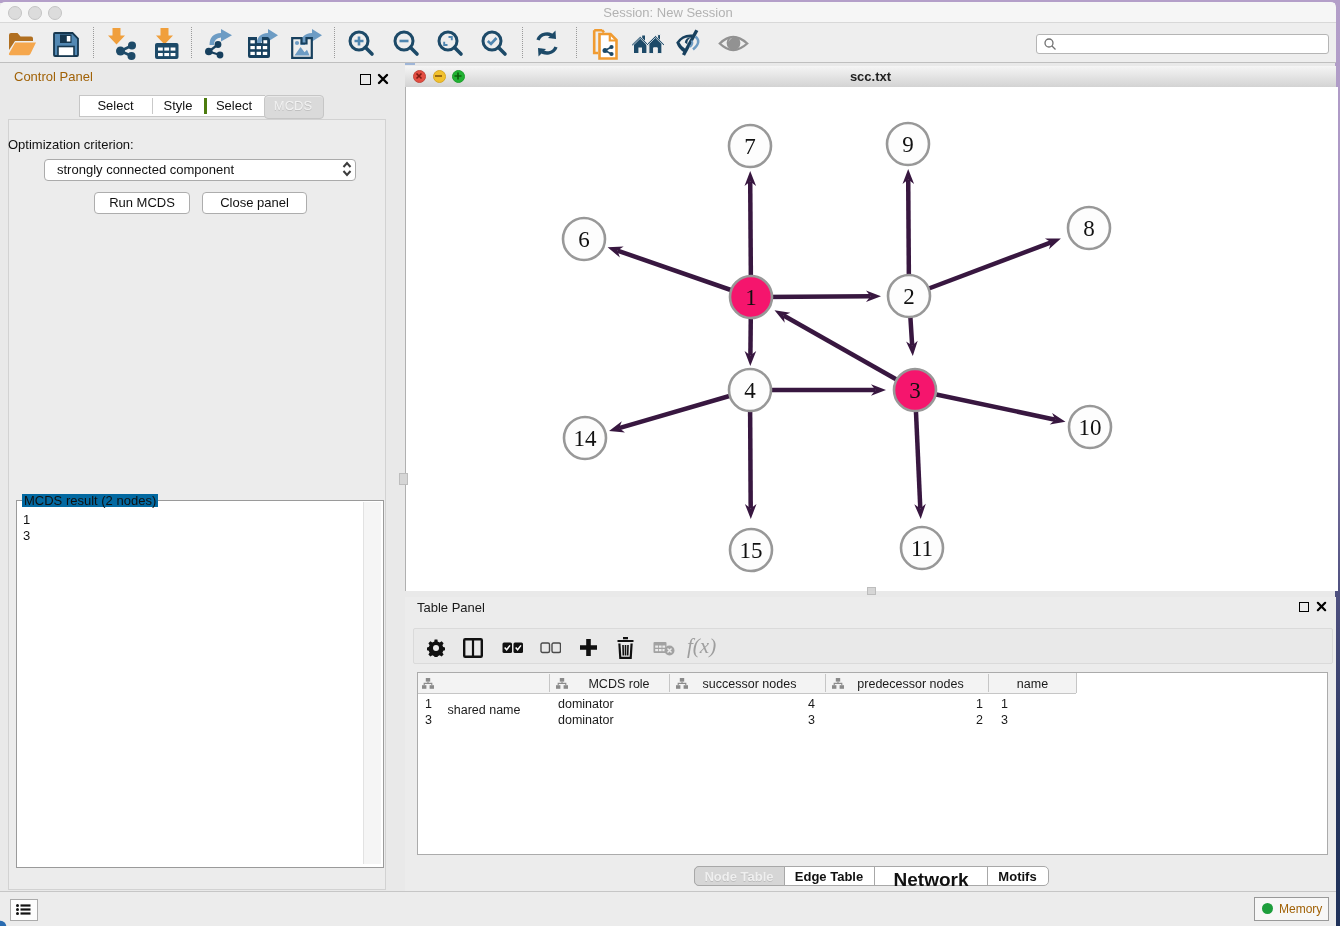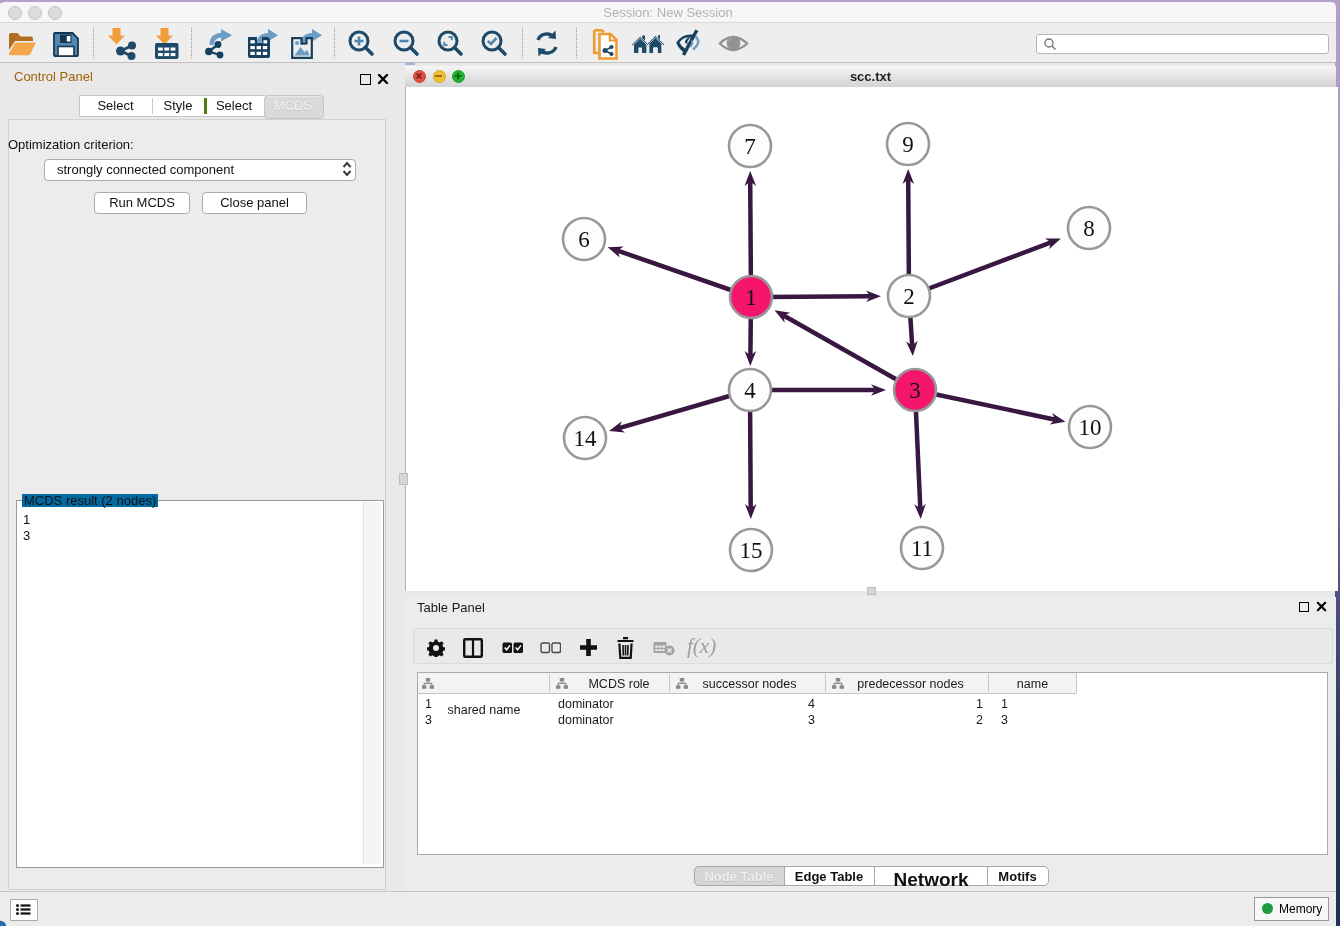--- a/index.html
+++ b/index.html
@@ -428,16 +428,16 @@
       <circle cx="1.5" cy="1.5" r="1.5"></circle>
       <circle cx="1.5" cy="5.5" r="1.5"></circle>
       <circle cx="1.5" cy="9.5" r="1.5"></circle>
       <rect x="4.5" y="0.4" width="10" height="2.2"></rect>
       <rect x="4.5" y="4.4" width="10" height="2.2"></rect>
       <rect x="4.5" y="8.4" width="10" height="2.2"></rect>
     </g>
   </svg>
 <div class="abs" style="left:1254px;top:897px;width:73px;height:22px;background:#f7f7f7;border:1px solid #999;"></div>
 <div class="abs tl" style="left:1262px;top:903px;width:11px;height:11px;background:#1d9e3c;"></div>
-<div class="abs" style="left:1279px;top:902px;font-size:12px;color:#000000;">Memory</div>
+<div class="abs" style="left:1279px;top:902px;font-size:12px;color:#a16207;">Memory</div>
 <svg class="abs" style="left:0px;top:920px;" width="7" height="6" viewBox="0 0 7 6">
     <circle cx="0.5" cy="6.5" r="5.8" fill="#2a6cb1"></circle>
   </svg>
 
 </body></html>

